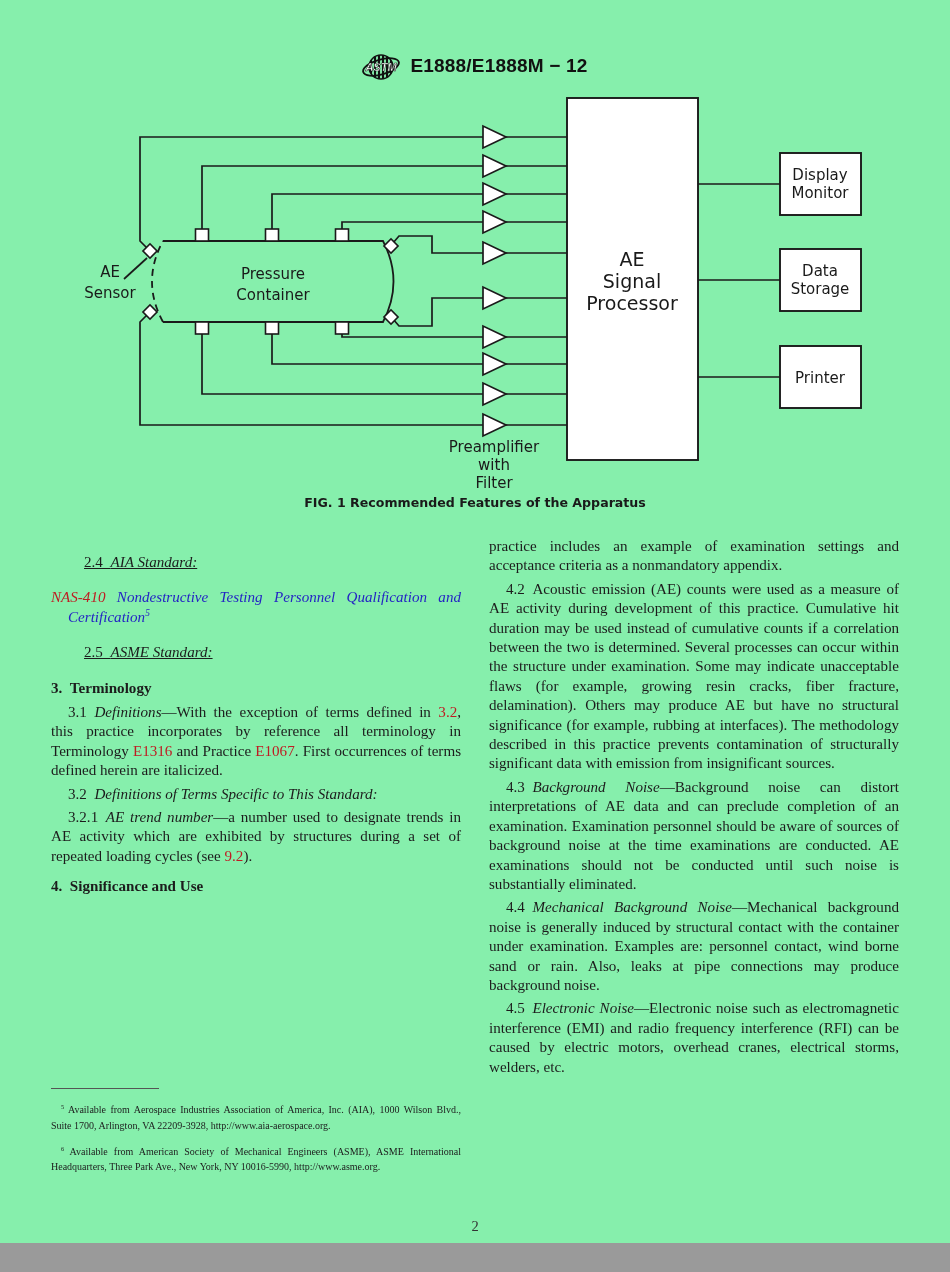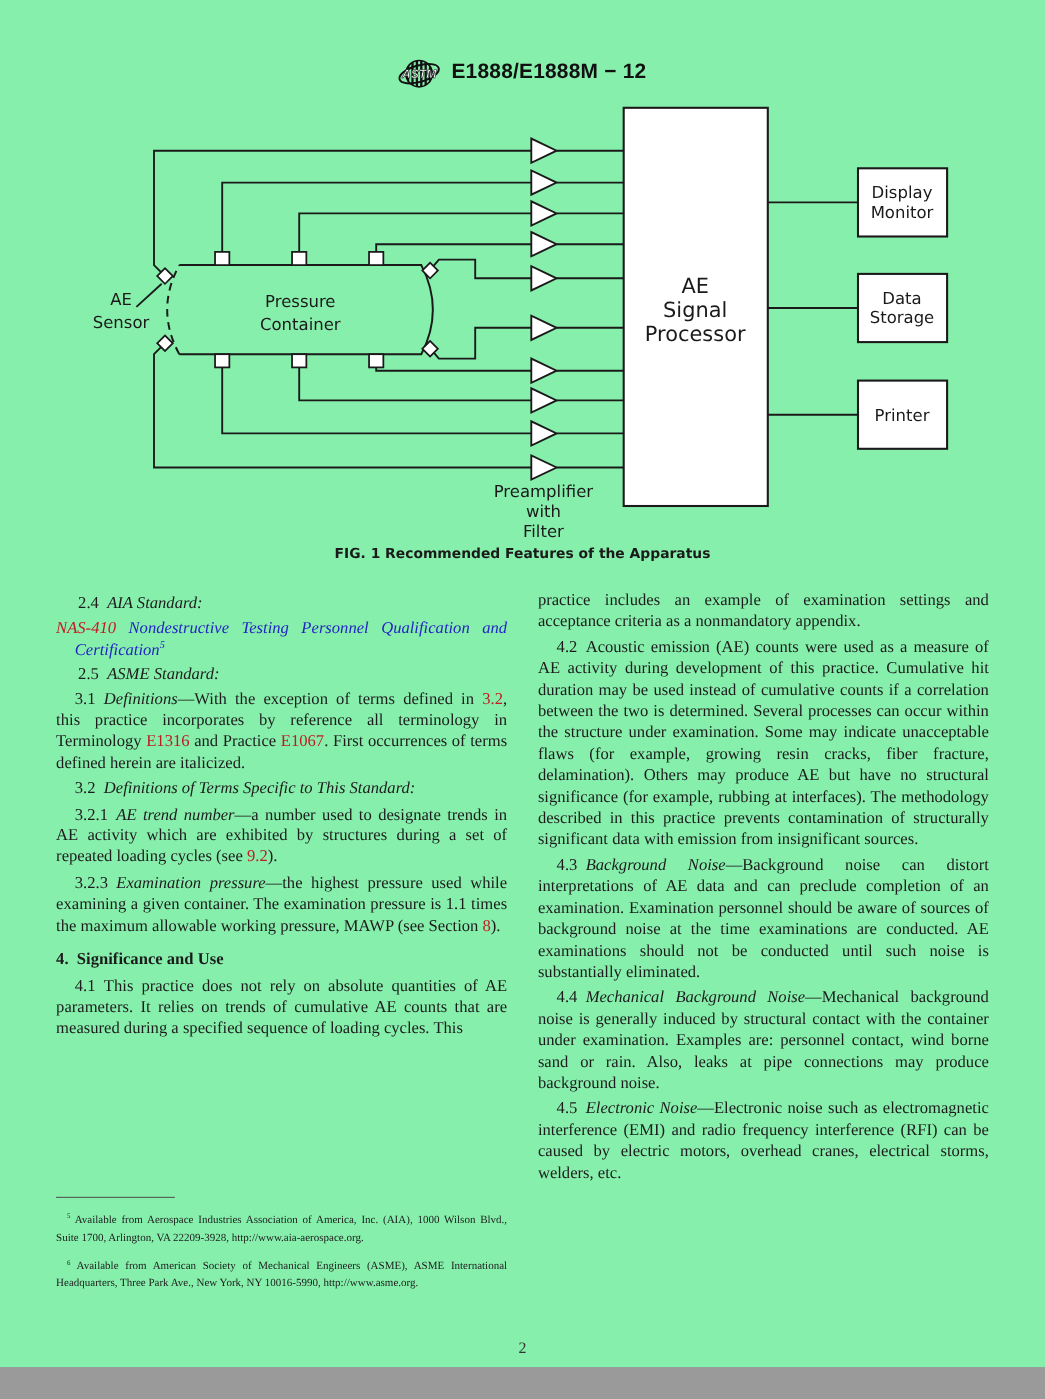--- a/index.html
+++ b/index.html
@@ -16,21 +16,21 @@
   .t15{font-size:15px;}
   .t19{font-size:19px;}
   .cap{font-family:"Liberation Sans",sans-serif;font-weight:bold;font-size:12.6px;fill:#111;}
   
   .col{position:absolute;top:537px;width:410px;text-align:justify;font-size:15.1px;
        line-height:19.4px;}
   #col-left{left:51px;}
   #col-right{left:489px;}
   .para{margin:0 0 4px;text-indent:17px;}
   .noindent{text-indent:0;}
-  .ref-head{margin:3px;text-indent:17px;}
+  .ref-head{margin:16px;text-indent:17px;text-decoration:underline;}
   .ref-item{margin:0;padding-left:17px;text-indent:-17px;font-style:italic;}
   .sec-head{margin:11px 0 5px;text-indent:0;font-weight:bold;font-size:15.1px;}
   .it{font-style:italic;}
   .sup{vertical-align:super;font-size:0.62em;line-height:0;}
   .lnk{text-decoration:none;cursor:pointer;}
   
   .fns{position:absolute;left:51px;top:1088px;width:410px;font-size:10px;
        line-height:15.8px;text-align:justify;}
   .fn-rule{width:108px;border-top:1.4px solid #555;margin-bottom:13px;}
   .fns .para{margin:0 0 10px;text-indent:10px;}
@@ -145,26 +145,25 @@
     <text x="494" y="452" text-anchor="middle" class="t15">Preamplifier</text>
     <text x="494" y="470" text-anchor="middle" class="t15">with</text>
     <text x="494" y="488" text-anchor="middle" class="t15">Filter</text>
     <text x="475" y="507" text-anchor="middle" class="cap">FIG. 1 Recommended Features of the Apparatus</text>
   </svg>
 
   <div class="col" id="col-left">
       <p class="para ref-head"><span>2.4 </span><span class="it">AIA Standard:</span></p>
       <p class="para ref-item"><span class="lnk" style="color: rgb(191, 27, 34);">NAS-410</span><span class="lnk" style="color: rgb(36, 36, 196);"> Nondestructive Testing Personnel Qualification and Certification</span><span class="sup lnk" style="color: rgb(36, 36, 196);">5</span></p>
       <p class="para ref-head"><span>2.5 </span><span class="it">ASME Standard:</span></p>
+      <p class="sec-head"><span>3. Terminology</span></p>
       <p class="para"><span>3.1 </span><span class="it">Definitions</span><span>—With the exception of terms defined in </span><span class="lnk" style="color: rgb(191, 27, 34);">3.2</span><span>, this practice incorporates by reference all terminology in Terminology </span><span class="lnk" style="color: rgb(191, 27, 34);">E1316</span><span> and Practice </span><span class="lnk" style="color: rgb(191, 27, 34);">E1067</span><span>. First occurrences of terms defined herein are italicized.</span></p>
       <p class="para"><span>3.2 </span><span class="it">Definitions of Terms Specific to This Standard:</span></p>
       <p class="para"><span>3.2.1 </span><span class="it">AE trend number</span><span>—a number used to designate trends in AE activity which are exhibited by structures during a set of repeated loading cycles (see </span><span class="lnk" style="color: rgb(191, 27, 34);">9.2</span><span>).</span></p>
-      <p class="para"><span>3.2.3 </span><span class="it">Examination pressure</span><span>—the highest pressure used while examining a given container. The examination pressure is 1.1 times the maximum allowable working pressure, MAWP (see Section </span><span class="lnk" style="color: rgb(191, 27, 34);">8</span><span>).</span></p>
       <p class="sec-head"><span>4. Significance and Use</span></p>
-      <p class="para"><span>4.1 This practice does not rely on absolute quantities of AE parameters. It relies on trends of cumulative AE counts that are measured during a specified sequence of loading cycles. This</span></p>
     </div>
   <div class="col" id="col-right">
       <p class="para noindent"><span>practice includes an example of examination settings and acceptance criteria as a nonmandatory appendix.</span></p>
       <p class="para"><span>4.2 Acoustic emission (AE) counts were used as a measure of AE activity during development of this practice. Cumulative hit duration may be used instead of cumulative counts if a correlation between the two is determined. Several processes can occur within the structure under examination. Some may indicate unacceptable flaws (for example, growing resin cracks, fiber fracture, delamination). Others may produce AE but have no structural significance (for example, rubbing at interfaces). The methodology described in this practice prevents contamination of structurally significant data with emission from insignificant sources.</span></p>
       <p class="para"><span>4.3 </span><span class="it">Background Noise</span><span>—Background noise can distort interpretations of AE data and can preclude completion of an examination. Examination personnel should be aware of sources of background noise at the time examinations are conducted. AE examinations should not be conducted until such noise is substantially eliminated.</span></p>
       <p class="para"><span>4.4 </span><span class="it">Mechanical Background Noise</span><span>—Mechanical background noise is generally induced by structural contact with the container under examination. Examples are: personnel contact, wind borne sand or rain. Also, leaks at pipe connections may produce background noise.</span></p>
       <p class="para"><span>4.5 </span><span class="it">Electronic Noise</span><span>—Electronic noise such as electromagnetic interference (EMI) and radio frequency interference (RFI) can be caused by electric motors, overhead cranes, electrical storms, welders, etc.</span></p>
     </div>
 
   <div class="fns">

